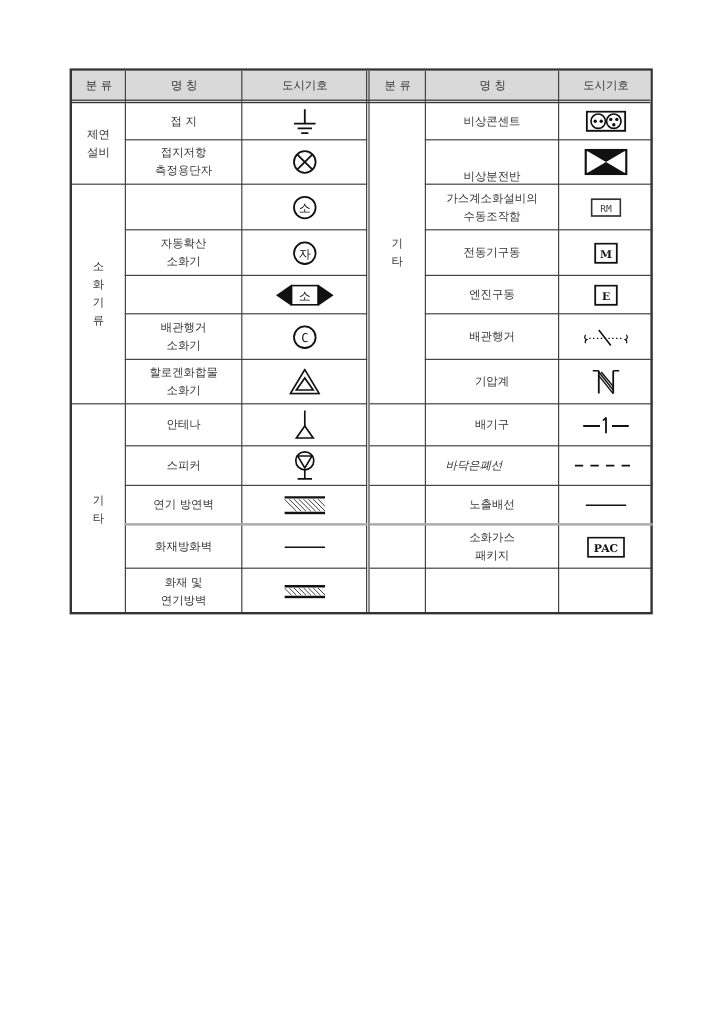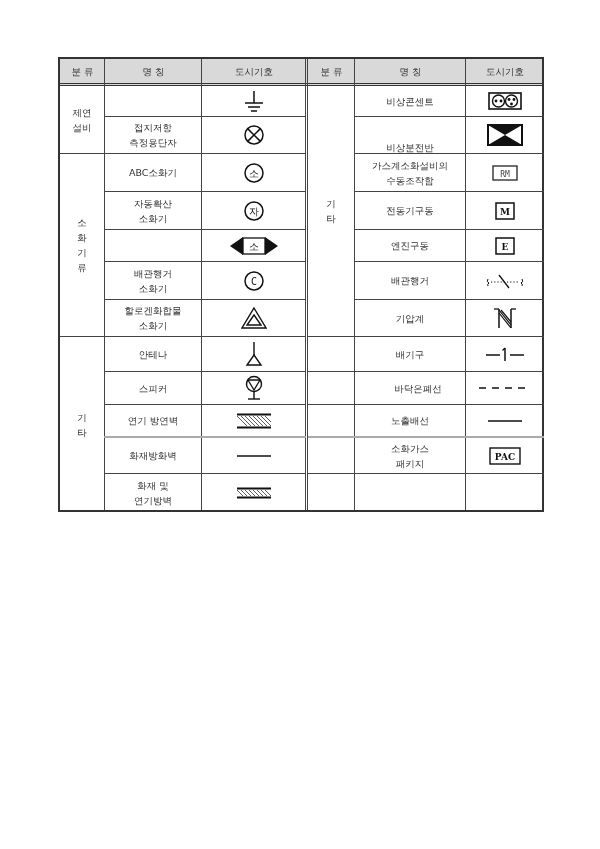--- a/index.html
+++ b/index.html
@@ -58,23 +58,23 @@
 
   <div class="cell" style="left:0;top:27px;width:44px;height:67px;">제연
 설비</div>
   <div class="cell" style="left:0;top:95px;width:44px;height:182px;">소
 화
 기
 류</div>
   <div class="cell" style="left:0;top:278px;width:44px;height:175px;">기
 타</div>
 
+  <div class="cell" style="left:45px;top:27px;width:96px;height:30px;">접     지</div>
   <div class="cell" style="left:45px;top:58px;width:96px;height:36px;">접지저항
 측정용단자</div>
-  <div class="cell" style="left:45px;top:95px;width:96px;height:37px;">ABC소화기</div>
   <div class="cell" style="left:45px;top:133px;width:96px;height:37px;">자동확산
 소화기</div>
   <div class="cell" style="left:45px;top:203px;width:96px;height:37px;">배관행거
 소화기</div>
   <div class="cell" style="left:45px;top:241px;width:96px;height:36px;">할로겐화합물
 소화기</div>
   <div class="cell" style="left:45px;top:278px;width:96px;height:34px;">안테나</div>
   <div class="cell" style="left:45px;top:313px;width:96px;height:32px;">스피커</div>
   <div class="cell" style="left:45px;top:379px;width:96px;height:35px;">화재방화벽</div>
   <div class="cell" style="left:45px;top:346px;width:96px;height:31px;">연기 방연벽</div>
@@ -185,21 +185,21 @@
 
   <div class="cell" style="left:295px;top:27px;width:110px;height:30px;">비상콘센트</div>
   <div class="cell" style="left:295px;top:70px;width:110px;height:36px;">비상분전반</div>
   <div class="cell" style="left:295px;top:95px;width:110px;height:37px;">가스계소화설비의
 수동조작함</div>
   <div class="cell" style="left:295px;top:133px;width:110px;height:37px;">전동기구동</div>
   <div class="cell" style="left:295px;top:171px;width:110px;height:31px;">엔진구동</div>
   <div class="cell" style="left:295px;top:203px;width:110px;height:37px;">배관행거</div>
   <div class="cell" style="left:295px;top:278px;width:110px;height:34px;">배기구</div>
   <div class="cell" style="left:295px;top:241px;width:110px;height:36px;">기압계</div>
-  <div class="cell" style="left:303px;top:313px;width:110px;height:32px;">바닥은폐선</div>
+  <div class="cell" style="left:280px;top:313px;width:110px;height:32px;font-style:italic;">바닥은폐선</div>
   <div class="cell" style="left:295px;top:346px;width:110px;height:31px;">노출배선</div>
   <div class="cell" style="left:295px;top:379px;width:110px;height:35px;text-align:center;">소화가스
 패키지</div>
   <div class="cell" style="left:295px;top:415px;width:110px;height:38px;"></div>
 
   <div class="cell" style="left:406px;top:27px;width:78px;height:30px;">
     <svg width="34" height="18" viewBox="0 0 34 18">
         <rect x="1" y="1" width="32" height="16" fill="none" stroke="#111" stroke-width="1.6"></rect>
         <circle cx="10.5" cy="9" r="6" fill="none" stroke="#111" stroke-width="1.4"></circle>
         <circle cx="23.5" cy="9" r="6" fill="none" stroke="#111" stroke-width="1.4"></circle>

